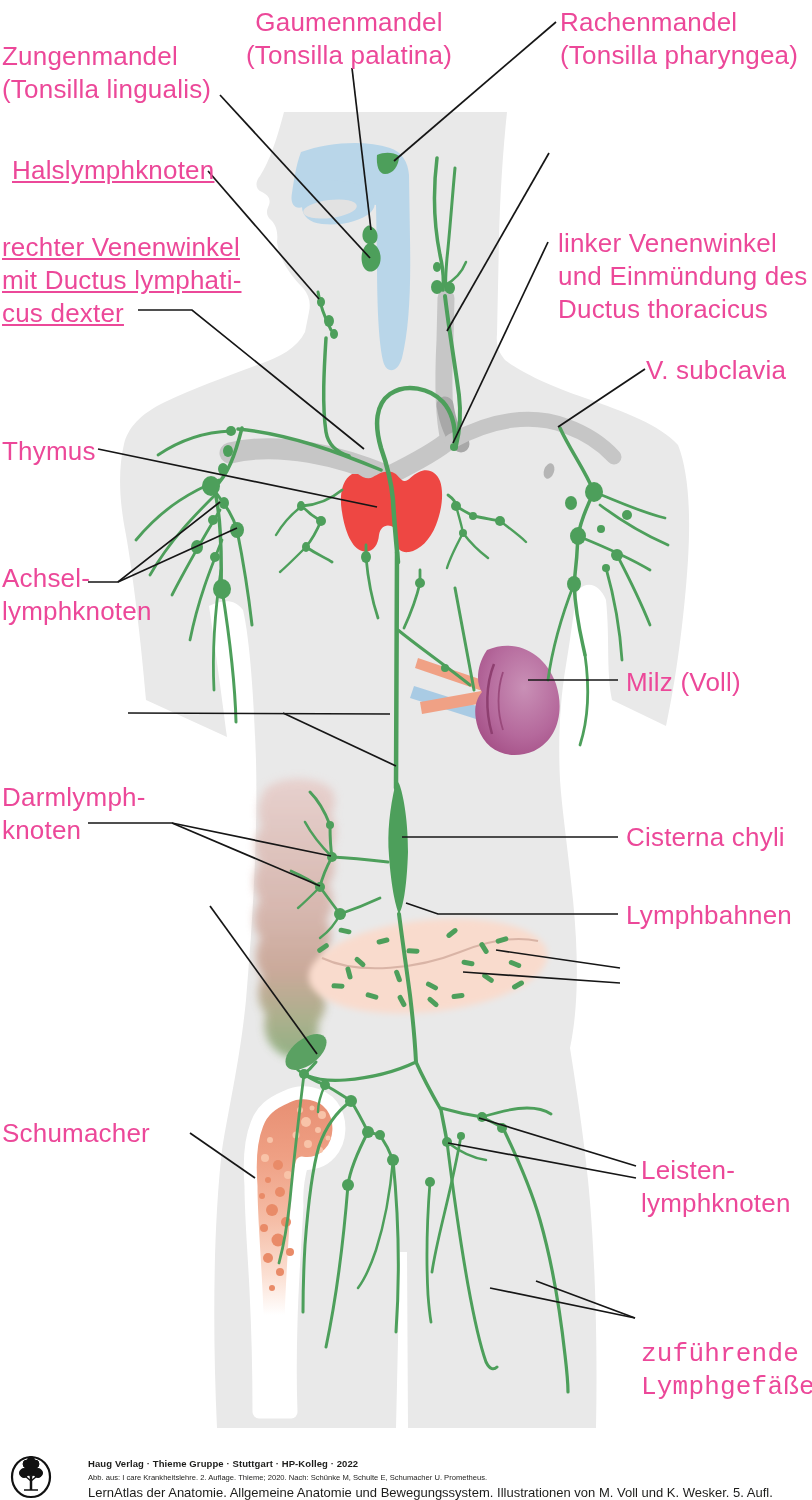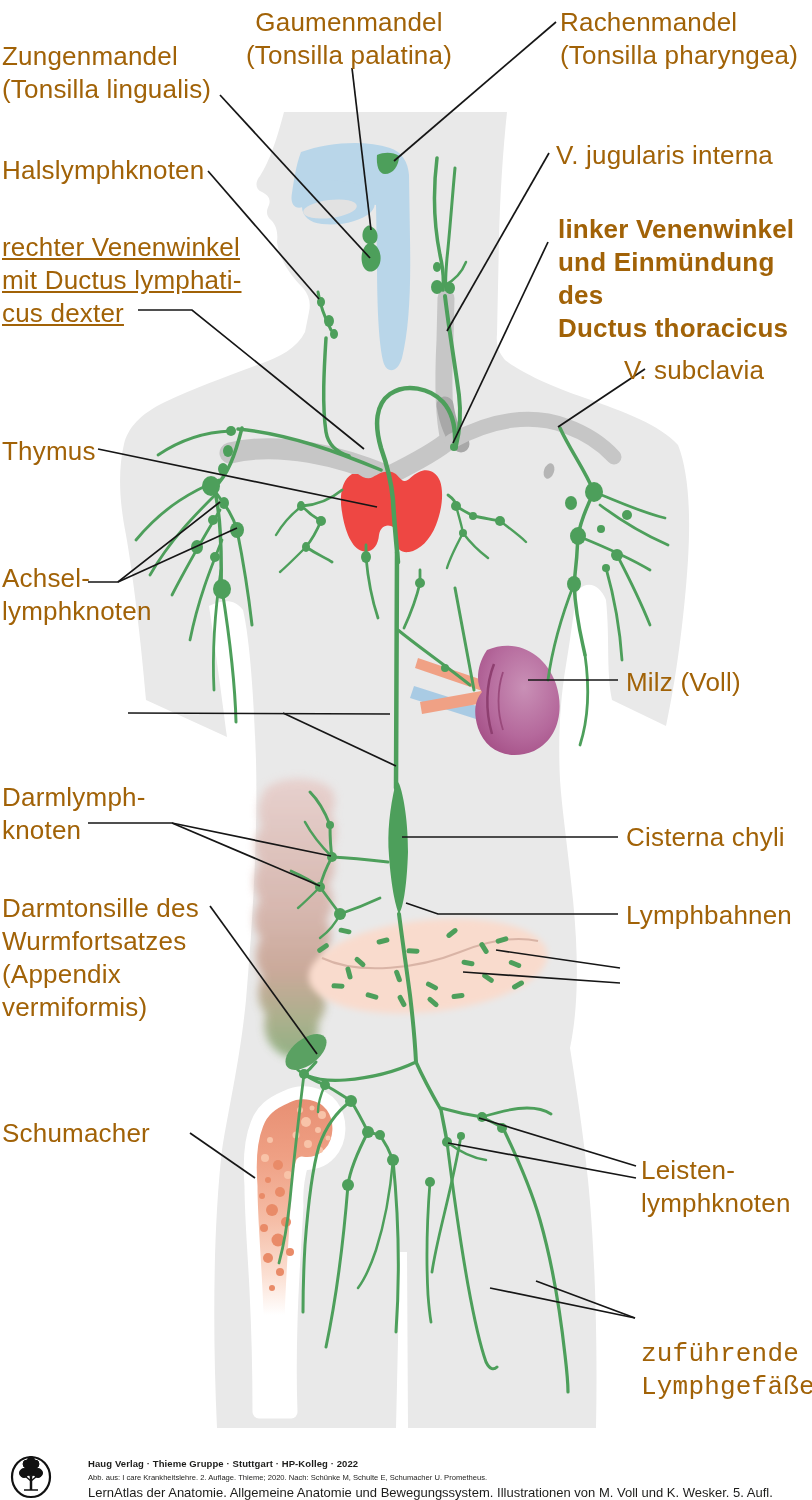--- a/index.html
+++ b/index.html
@@ -1,19 +1,19 @@
 <!DOCTYPE html>
 <html><head>
 <meta charset="utf-8">
 <style>
   html,body{margin:0;padding:0;background:#fff;}
   .stage{position:relative;width:812px;height:1500px;background:#ffffff;overflow:hidden;
          font-family:"Liberation Sans", sans-serif;}
   .stage svg{position:absolute;left:0;top:0;}
-  .label{position:absolute;font-size:26px;line-height:33px;color:#a16207;
+  .label{position:absolute;font-size:26px;line-height:33px;color:#ec4899;
          white-space:pre-line;letter-spacing:0.2px;}
   .label.center{text-align:center;}
   .footer-text{position:absolute;left:88px;color:#1d1d1b;}
   .f1{top:1458px;font-size:9.5px;font-weight:700;letter-spacing:0.1px;}
   .f2{top:1473px;font-size:7.6px;}
   .f3{top:1485px;font-size:13px;}
 </style>
 </head>
 <body>
 
@@ -357,41 +357,36 @@
     </g>
   </g>
 </svg>
 
 <div class="label" style="left:2px;top:40px;">Zungenmandel
 (Tonsilla lingualis)</div>
 <div class="label center" style="left:240px;top:6px;width:218px;">Gaumenmandel
 (Tonsilla palatina)</div>
 <div class="label" style="left:560px;top:6px;">Rachenmandel
 (Tonsilla pharyngea)</div>
-<div class="label" style="left:2px;top:154px;">Halslymphknoten</div>
-<div class="label" style="left:556px;top:139px;">V. jugularis interna</div>
+<div class="label" style="left:12px;top:154px;text-decoration:underline;">Halslymphknoten</div>
 <div class="label" style="left:2px;top:231px;text-decoration:underline;">rechter Venenwinkel
 mit Ductus lymphati-
 cus dexter</div>
-<div class="label" style="left:558px;top:213px;font-weight:bold;">linker Venenwinkel
+<div class="label" style="left:558px;top:227px;">linker Venenwinkel
 und Einmündung des
 Ductus thoracicus</div>
-<div class="label" style="left:624px;top:354px;">V. subclavia</div>
+<div class="label" style="left:646px;top:354px;">V. subclavia</div>
 <div class="label" style="left:2px;top:435px;">Thymus</div>
 <div class="label" style="left:2px;top:562px;">Achsel-
 lymphknoten</div>
 <div class="label" style="left:626px;top:666px;">Milz (Voll)</div>
 <div class="label" style="left:2px;top:781px;">Darmlymph-
 knoten</div>
 <div class="label" style="left:626px;top:821px;">Cisterna chyli</div>
 <div class="label" style="left:626px;top:899px;">Lymphbahnen</div>
-<div class="label" style="left:2px;top:892px;">Darmtonsille des
-Wurmfortsatzes
-(Appendix
-vermiformis)</div>
 <div class="label" style="left:2px;top:1117px;">Schumacher</div>
 <div class="label" style="left:641px;top:1154px;">Leisten-
 lymphknoten</div>
 <div class="label" style="left:641px;top:1338px;font-family:Liberation Mono, monospace;">zuführende
 Lymphgefäße</div>
 
 <div class="footer-text f1">Haug Verlag · Thieme Gruppe · Stuttgart · HP-Kolleg · 2022</div>
 <div class="footer-text f2">Abb. aus: I care Krankheitslehre. 2. Auflage. Thieme; 2020. Nach: Schünke M, Schulte E, Schumacher U. Prometheus.</div>
 <div class="footer-text f3">LernAtlas der Anatomie. Allgemeine Anatomie und Bewegungssystem. Illustrationen von M. Voll und K. Wesker. 5. Aufl. Stuttgart: Thieme; 2018</div>
 

